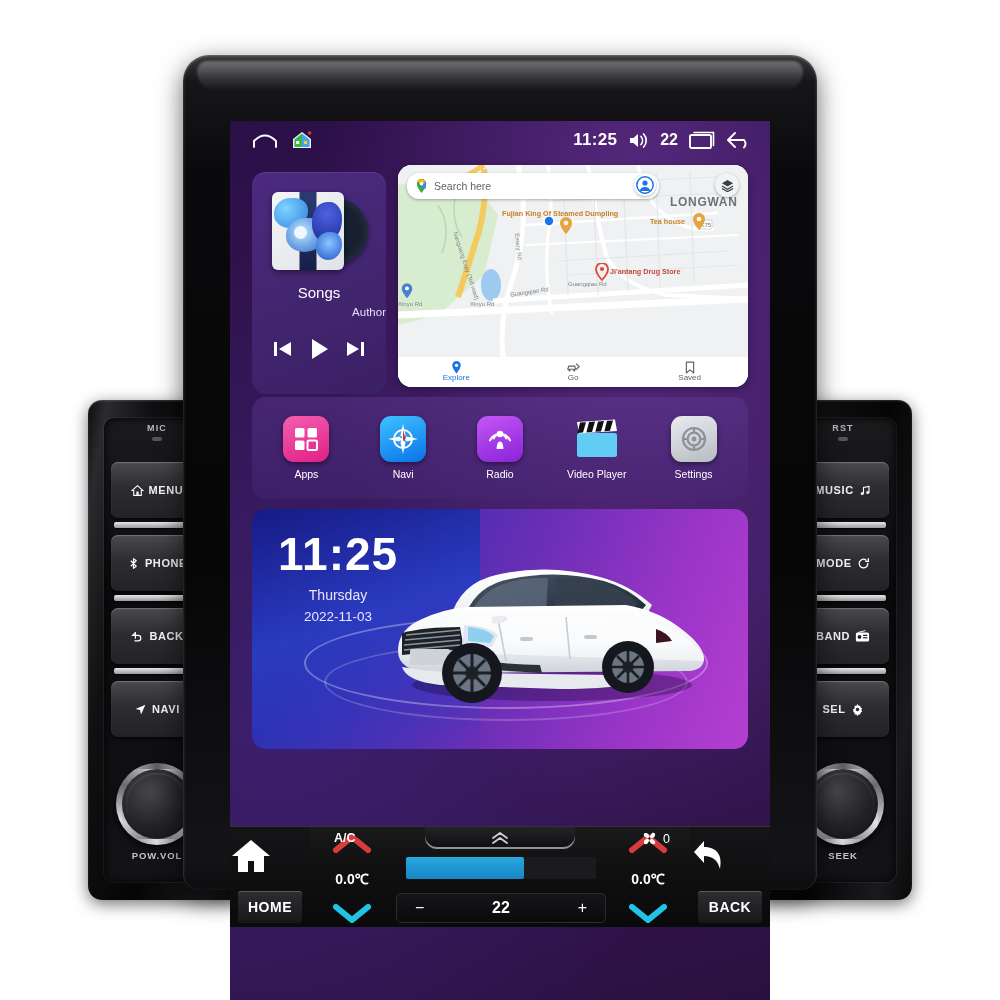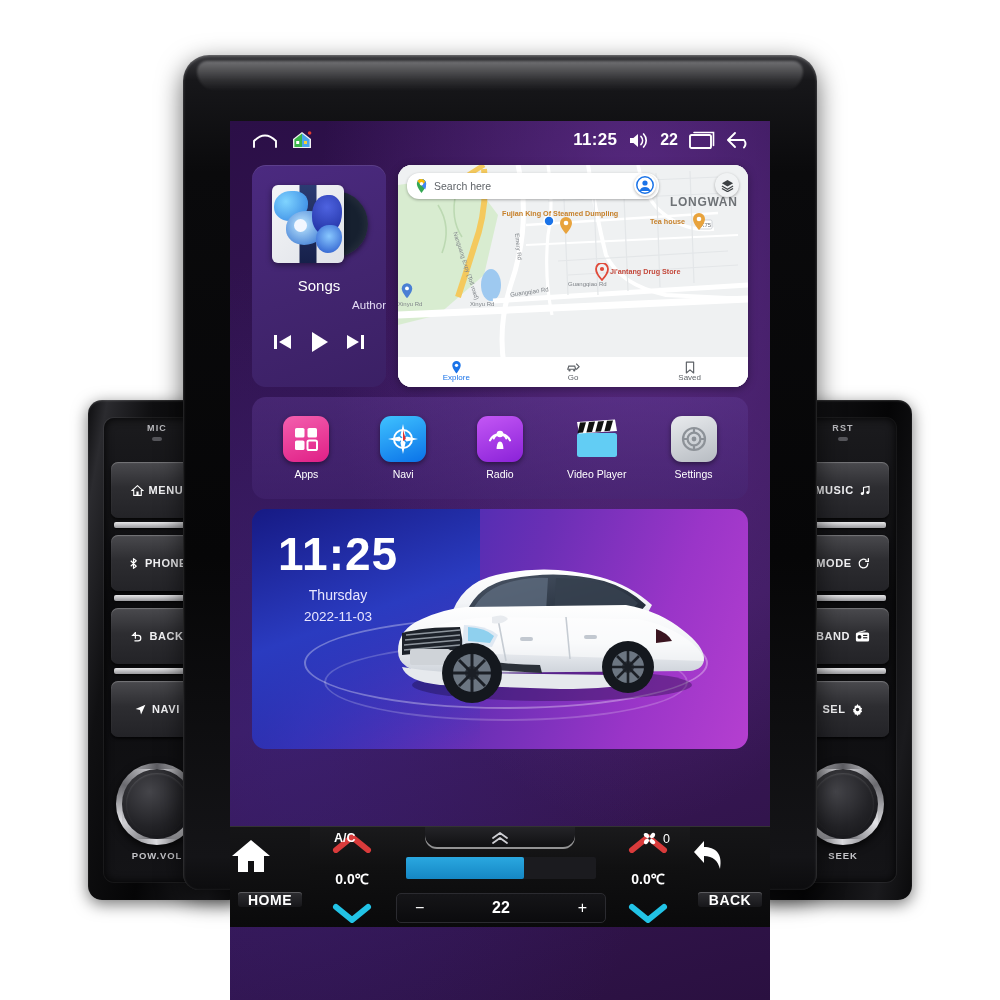--- a/index.html
+++ b/index.html
@@ -96,20 +96,21 @@
   .sb-time{font-size:17px;font-weight:bold;letter-spacing:.3px;}
   .sb-vol{font-size:16px;font-weight:bold;}
 
   
   .wrow{position:absolute;left:22px;top:44px;width:496px;height:222px;display:flex;gap:12px;}
   .music-card{
     width:134px;height:222px;border-radius:14px;
     background:linear-gradient(160deg,#4b2a80,#42256f 55%,#3b2065);
     box-shadow:inset 0 1px 0 rgba(255,255,255,.10);
     position:relative;
+    margin-top:7px;
   }
   .albumwrap{position:absolute;left:20px;top:20px;width:96px;height:78px;}
   .vinyl{position:absolute;right:0;top:6px;width:66px;height:66px;border-radius:50%;
     background:radial-gradient(circle at 50% 50%,#2a3a54 0 7%,#0d1420 8% 14%,#16202f 15% 100%);
     box-shadow:0 2px 5px rgba(0,0,0,.5), inset 0 0 12px rgba(255,255,255,.10);}
   .vinyl:after{content:"";position:absolute;inset:26px;border-radius:50%;
     background:radial-gradient(circle,#0a1019 40%,#20354f);}
   .albumart{position:absolute;left:0;top:0;width:72px;height:78px;border-radius:6px;
     background:linear-gradient(135deg,#f4f5f7,#dfe2e8);overflow:hidden;
     box-shadow:0 2px 6px rgba(0,0,0,.45);}
@@ -164,21 +165,21 @@
   .clock-day{position:absolute;left:26px;top:78px;width:120px;text-align:center;color:#e9e6ff;font-size:14px;}
   .clock-date{position:absolute;left:26px;top:100px;width:120px;text-align:center;color:#e9e6ff;font-size:13.5px;}
 
   
   .ctrlbar{position:absolute;left:47px;top:771px;width:540px;height:100px;
     background:linear-gradient(180deg,#1a1a1c,#101011 40%,#0a0a0b);
     border-top:1px solid #333;display:flex;align-items:stretch;}
   .cb-side{width:80px;position:relative;
     background:linear-gradient(180deg,#151517,#0a0a0b);}
   .cb-side .ico{position:absolute;left:0;right:0;top:10px;text-align:center;}
-  .cb-side .lbl{position:absolute;left:8px;right:8px;bottom:20px;height:15px;border-radius:3px;
+  .cb-side .lbl{position:absolute;left:8px;right:8px;bottom:4px;height:32px;border-radius:3px;
     background:linear-gradient(180deg,#2e2e32,#17171a);color:#fff;font-size:14px;font-weight:bold;
     display:flex;align-items:center;justify-content:center;letter-spacing:.5px;
     box-shadow:inset 0 1px 0 rgba(255,255,255,.22);}
   .cb-mid{flex:1;position:relative;}
   .temp-col{position:absolute;top:0;bottom:0;width:72px;text-align:center;color:#fff;}
   .temp-val{position:absolute;left:0;right:0;top:42px;font-size:14px;font-weight:bold;}
   .chev{position:absolute;left:50%;transform:translateX(-50%);}
   .chev.up{top:6px;}
   .chev.dn{bottom:4px;}
   .drawer{position:absolute;left:50%;transform:translateX(-50%);top:0;width:150px;height:22px;

